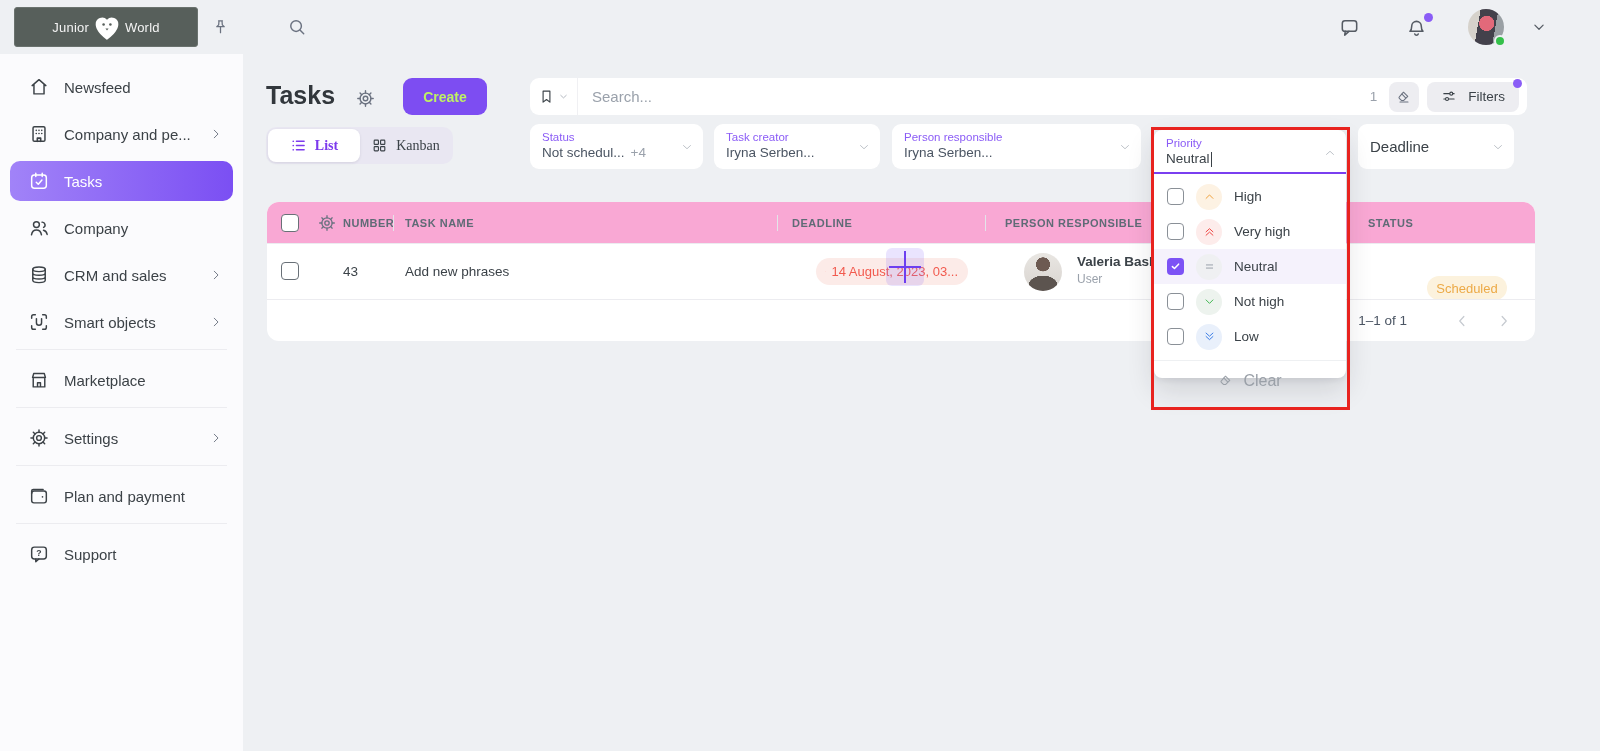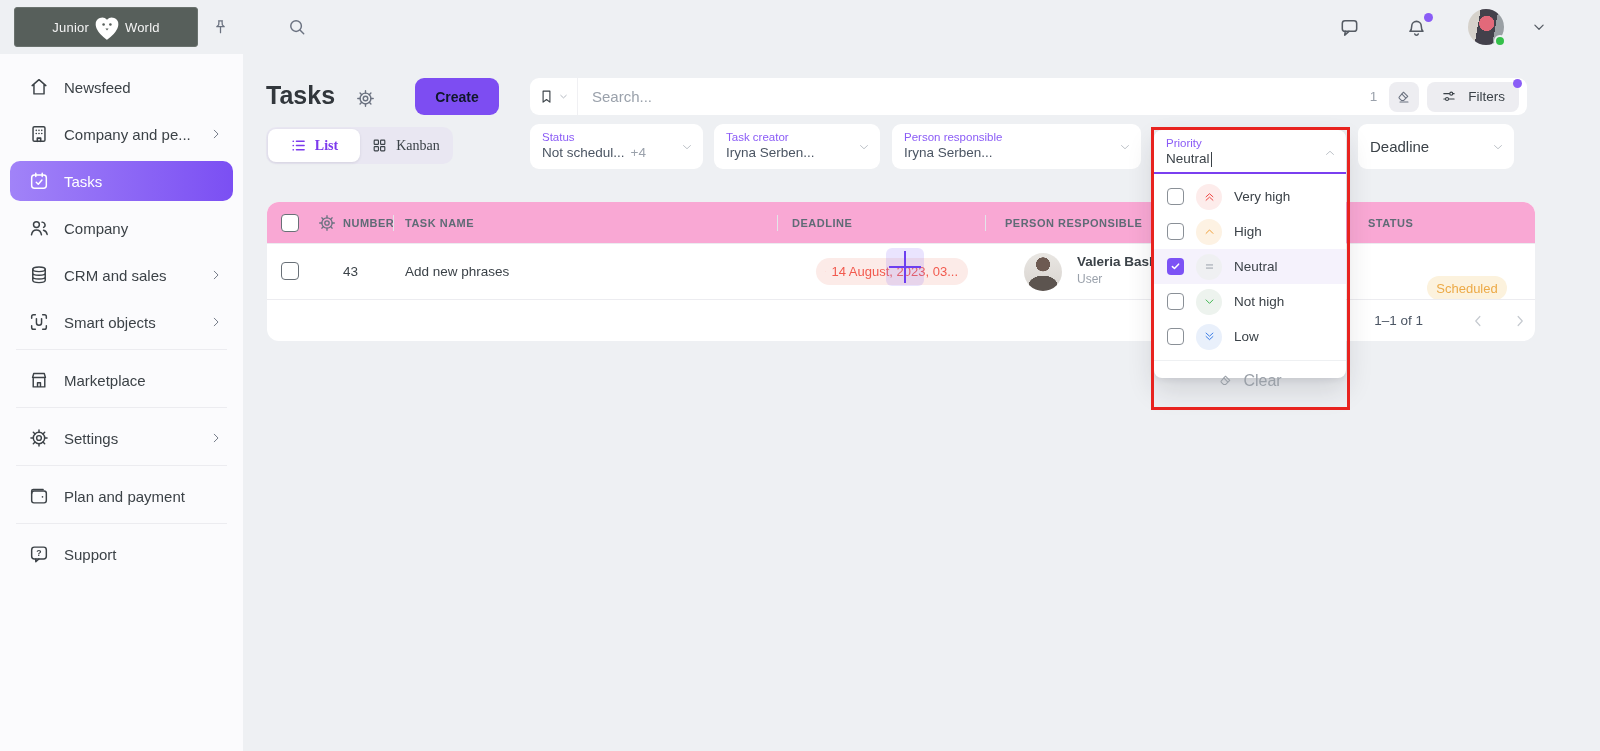--- a/index.html
+++ b/index.html
@@ -33,21 +33,21 @@
   .side-item .s-chev { margin-left:auto; color:#6b7280; }
   .side-item.active { background:linear-gradient(90deg,#a183f8,#7b4ff3); color:#ffffff; }
   .side-item.active .s-icon { color:#ffffff; }
   .side-divider { height:1px; background:#ececf0; margin:6px 16px 10px 16px; }
 
   .main { position:relative; flex:1; }
 
   
   .page-title { position:absolute; left:23px; top:27px; font-size:25px; font-weight:700; color:#32373c; }
   .title-gear { position:absolute; left:112px; top:34px; color:#6b7280; cursor:pointer; }
-  .create-btn { position:absolute; left:160px; top:24px; width:84px; height:37px; background:#7d4df2; border:none; border-radius:9px; color:#0f172a; font-size:14px; font-weight:600; font-family:inherit; cursor:pointer;margin-left:12px; }
+  .create-btn { position:absolute; left:160px; top:24px; width:84px; height:37px; background:#7d4df2; border:none; border-radius:9px; color:#bef264; font-size:14px; font-weight:600; font-family:inherit; cursor:pointer; }
 
   .searchbar { position:absolute; left:287px; top:24px; width:997px; height:37px; background:#fff; border-radius:9px; display:flex; align-items:center; }
   .sb-bookmark { width:48px; height:100%; display:flex; align-items:center; justify-content:center; gap:3px; color:#3b4248; border-right:1px solid #f0f0f3; cursor:pointer; flex:none; }
   .sb-bookmark .bchev { color:#9aa1ab; }
   .sb-input { flex:1; border:none; outline:none; background:transparent; font-family:inherit; font-size:15px; color:#3b4248; padding:0 14px; }
   .sb-input::placeholder { color:#9aa1ab; }
   .sb-count { color:#9aa1ab; font-size:13.5px; margin-right:12px; }
   .sb-erase { width:30px; height:30px; background:#ededf1; border-radius:8px; display:flex; align-items:center; justify-content:center; color:#6b7280; margin-right:8px; cursor:pointer; flex:none; }
   .sb-filters { height:30px; background:#ededf1; border-radius:8px; display:flex; align-items:center; gap:10px; padding:0 14px; margin-right:8px; position:relative; cursor:pointer; color:#3b4248; font-size:13.5px; flex:none; }
   .sb-filters .fdot { position:absolute; top:-3px; right:-3px; width:9px; height:9px; border-radius:50%; background:#8a5cf6; }
@@ -67,21 +67,21 @@
   .f-status { left:287px; width:173px; }
   .f-creator { left:471px; width:166px; }
   .f-person { left:649px; width:249px; }
   .f-deadline { left:1115px; width:156px; padding-top:0; display:flex; align-items:center; }
   .f-deadline .fsingle { font-size:15px; color:#3b4248; }
 
   
   .card { position:absolute; left:24px; top:148px; width:1268px; height:139px; background:#fff; border-radius:12px; }
   .t-head { position:absolute; left:0; top:0; right:0; height:42px; background:#f9a8d4; border-bottom:1px solid #ececf0; border-radius:12px 12px 0 0; }
   .t-row  { position:absolute; left:0; top:42px; right:0; height:55px; background:#fff; }
-  .t-foot { position:absolute; left:0; top:97px; right:0; height:42px; border-top:1px solid #ececf0; display:flex; align-items:center; justify-content:flex-end; padding-right:6px; border-radius:0 0 12px 12px; }
+  .t-foot { position:absolute; left:0; top:97px; right:0; height:42px; border-top:1px solid #ececf0; display:flex; align-items:center; justify-content:flex-end; padding-right:22px; border-radius:0 0 12px 12px; }
   .th { position:absolute; top:0; height:42px; display:flex; align-items:center; font-size:11px; font-weight:700; letter-spacing:.5px; color:#5f6b76; }
   .tdv { position:absolute; top:13px; width:1px; height:16px; background:#e3e5e9; }
   .cell { position:absolute; display:flex; align-items:center; font-size:13.5px; color:#3b4248; }
   .chk { width:18px; height:18px; border:1.8px solid #697077; border-radius:4px; background:#fff; cursor:pointer; }
   .head-gear { position:absolute; left:50px; top:11px; color:#6b7280; cursor:pointer; }
 
   .deadline-pill { position:absolute; left:549px; top:14px; height:27px; width:152px; background:#fcebe8; border-radius:14px; display:flex; align-items:center; gap:6px; padding:0 10px 0 9px; color:#f25a4e; font-size:13px; white-space:nowrap; overflow:hidden; }
   .row-avatar { position:absolute; left:757px; top:9px; width:38px; height:38px; border-radius:50%;
     background: radial-gradient(circle at 50% 30%, #6d5a52 0 21%, rgba(0,0,0,0) 22%),
                 radial-gradient(ellipse 62% 40% at 50% 84%, #5c544f 0 60%, rgba(0,0,0,0) 61%),
@@ -469,35 +469,35 @@
         </div>
         <span class="fchev">
             <svg class="ico" width="14" height="14" viewBox="0 0 24 24">
               <path d="M6 14.5 12 9l6 5.5"></path>
             </svg>
           </span>
       </div>
       <div class="prio-opts">
         <div class="prio-opt">
           <span class="ochk"></span>
+          <span class="oicon oi-high">
+              <svg class="ico" width="15" height="15" viewBox="0 0 24 24" stroke-width="2.4">
+                <path d="M6.5 15 12 9.5 17.5 15"></path>
+              </svg>
+            </span>
+          <span class="olabel">High</span>
+        </div>
+        <div class="prio-opt">
+          <span class="ochk"></span>
           <span class="oicon oi-veryhigh">
               <svg class="ico" width="15" height="15" viewBox="0 0 24 24" stroke-width="2.4">
                 <path d="M6.5 12.5 12 7.5l5.5 5 M6.5 18 12 13l5.5 5"></path>
               </svg>
             </span>
           <span class="olabel">Very high</span>
-        </div>
-        <div class="prio-opt">
-          <span class="ochk"></span>
-          <span class="oicon oi-high">
-              <svg class="ico" width="15" height="15" viewBox="0 0 24 24" stroke-width="2.4">
-                <path d="M6.5 15 12 9.5 17.5 15"></path>
-              </svg>
-            </span>
-          <span class="olabel">High</span>
         </div>
         <div class="prio-opt selected">
           <span class="ochk checked">
               <svg width="11" height="11" viewBox="0 0 16 16">
                 <path d="M3.5 8.2 6.5 11 12.5 4.6" stroke="#fff" stroke-width="2.2" fill="none" stroke-linecap="round" stroke-linejoin="round"></path>
               </svg>
             </span>
           <span class="oicon oi-neutral">
               <svg class="ico" width="15" height="15" viewBox="0 0 24 24" stroke-width="2.4">
                 <path d="M7 9.5h10 M7 14.5h10"></path>

